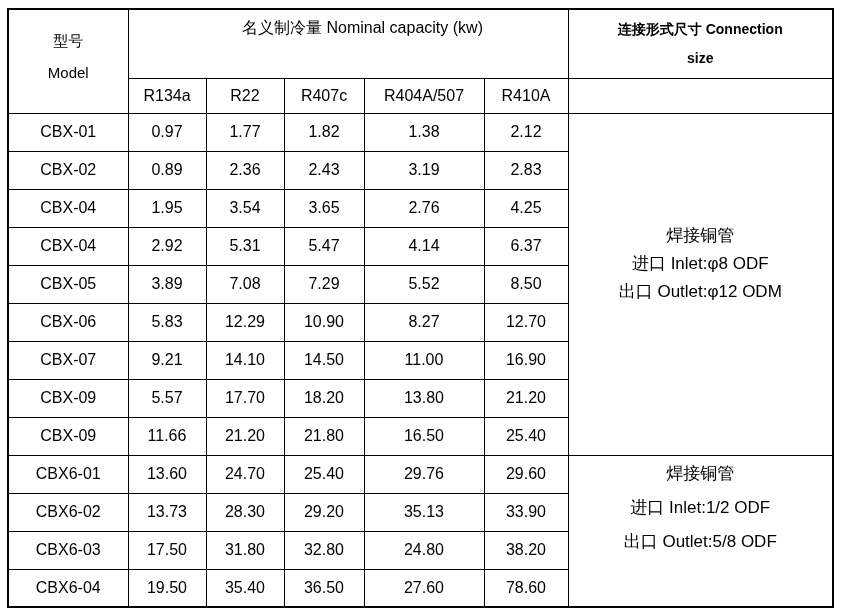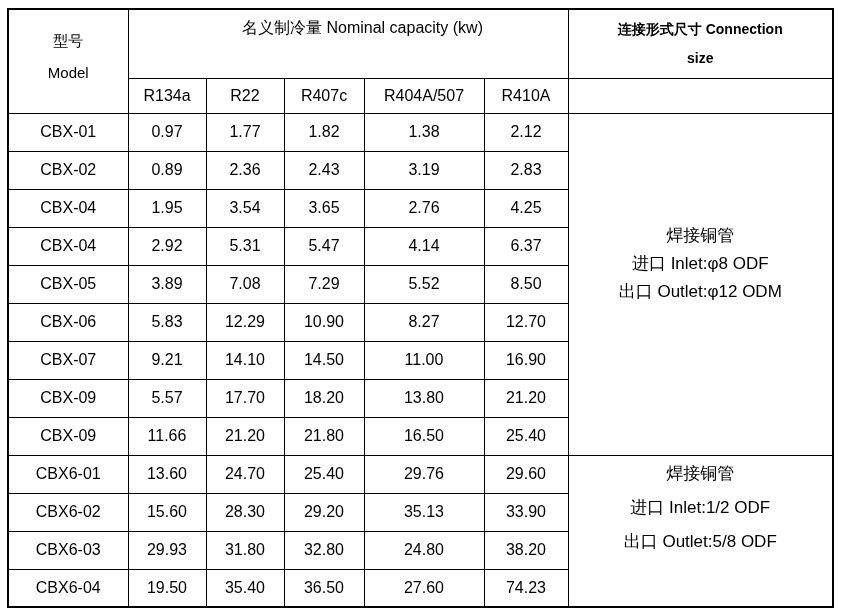--- a/index.html
+++ b/index.html
@@ -193,37 +193,37 @@
       <td class="conn-cell conn-cell-2" rowspan="4">
         <div class="inner">
           <div>焊接铜管</div>
           <div>进口 Inlet:1/2 ODF</div>
           <div>出口 Outlet:5/8 ODF</div>
         </div>
       </td>
     </tr>
     <tr class="row-data">
       <td>CBX6-02</td>
-      <td>15.60</td>
+      <td>13.73</td>
       <td>28.30</td>
       <td>29.20</td>
       <td>35.13</td>
       <td>33.90</td>
     </tr>
     <tr class="row-data">
       <td>CBX6-03</td>
-      <td>29.93</td>
+      <td>17.50</td>
       <td>31.80</td>
       <td>32.80</td>
       <td>24.80</td>
       <td>38.20</td>
     </tr>
     <tr class="row-data">
       <td>CBX6-04</td>
       <td>19.50</td>
       <td>35.40</td>
       <td>36.50</td>
       <td>27.60</td>
-      <td>74.23</td>
+      <td>78.60</td>
     </tr>
   </tbody>
     </table>
 </div>
 
 </body></html>

